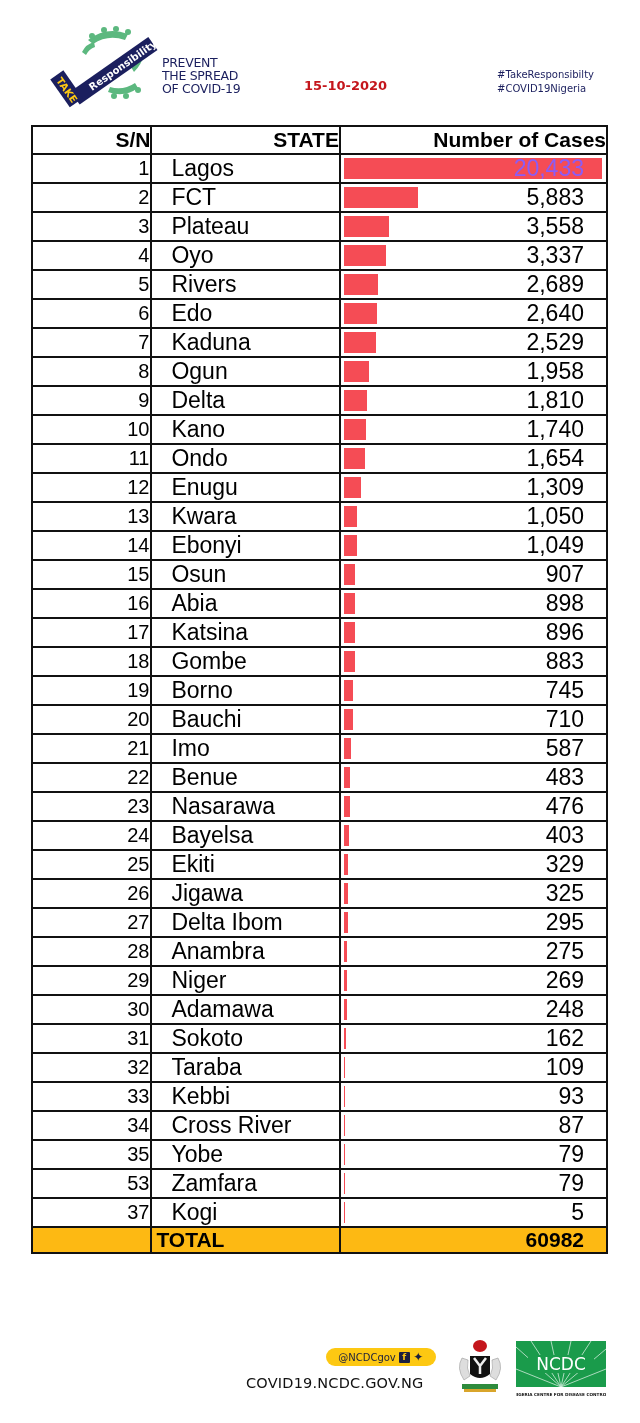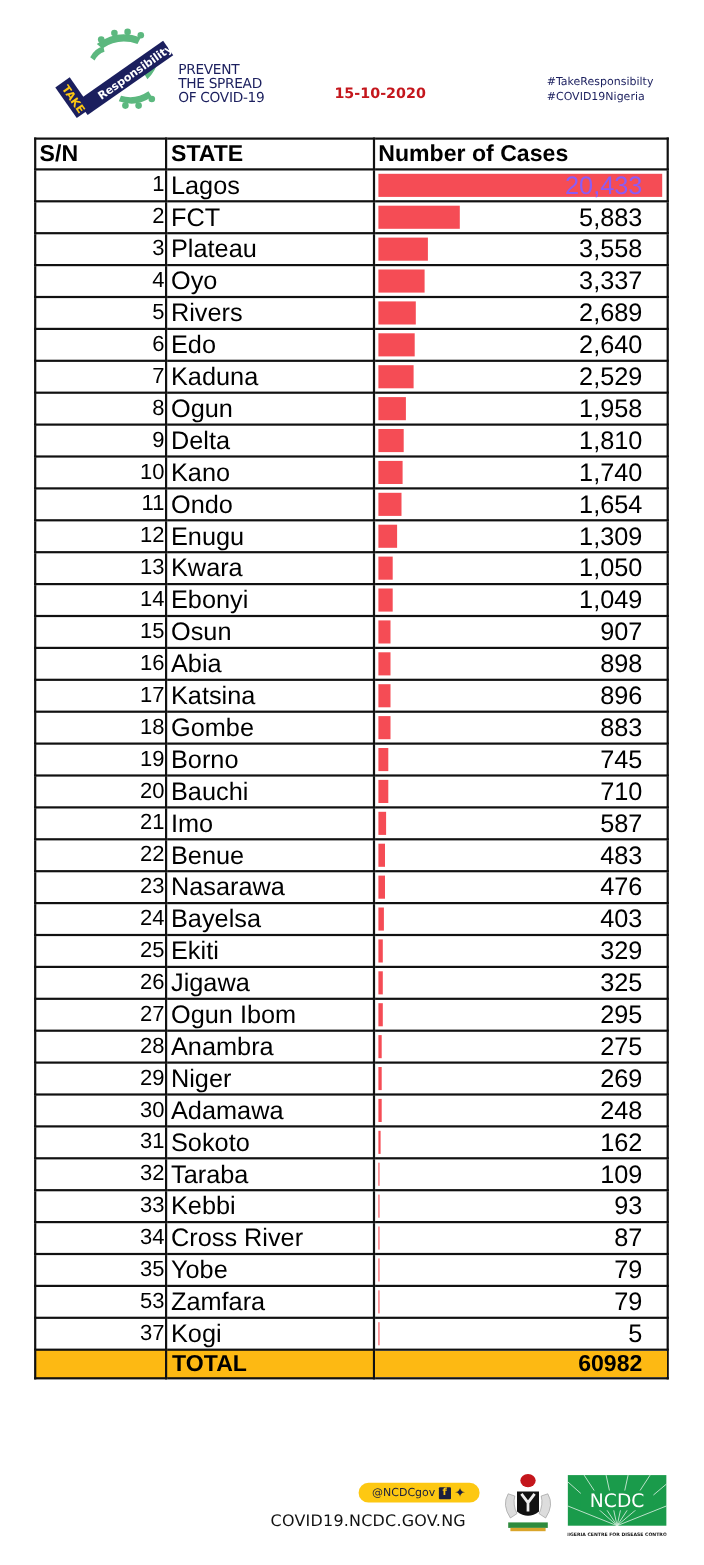--- a/index.html
+++ b/index.html
@@ -4,23 +4,23 @@
 <style>
   html,body{margin:0;padding:0;background:#fff;}
   body{width:640px;height:1423px;position:relative;overflow:hidden;font-family:"Liberation Sans",sans-serif;}
   .header{position:absolute;left:0;top:0;width:640px;height:120px;}
   .logo{position:absolute;left:48px;top:22px;width:115px;height:88px;}
   .tagline{position:absolute;left:162px;top:56px;color:#1b1f5e;font-weight:normal;font-size:12.5px;line-height:13px;font-family:"DejaVu Sans",sans-serif;letter-spacing:-0.3px;}
   .date{position:absolute;left:304px;top:78px;color:#c4161c;font-weight:bold;font-size:13px;font-family:"DejaVu Sans",sans-serif;}
   .hashtags{position:absolute;right:46px;top:68px;color:#1b1f5e;font-size:10px;line-height:13.5px;font-family:"DejaVu Sans",sans-serif;}
   table{position:absolute;left:31px;top:125px;border-collapse:collapse;width:577px;}
   td,th{border:2.5px solid #111;padding:0;height:26.3px;box-sizing:border-box;}
-  th{font-weight:bold;font-size:21px;text-align:left;padding-left:3px;line-height:26px;}
+  th{font-weight:bold;font-size:21px;text-align:right;padding-left:3px;line-height:26px;}
   .c-sn{width:120px;text-align:right;font-size:20px;padding-right:1px;}
-  .c-st{width:189px;font-size:23px;padding-left:3px;text-align:left;}
+  .c-st{width:189px;font-size:23px;padding-left:19px;text-align:left;}
   .c-num{width:268px;position:relative;font-size:23px;text-align:right;padding-right:22px;}
   .bar{position:absolute;left:3px;top:3px;bottom:3px;background:#f54c55;}
   .numtxt{position:relative;z-index:1;}
   .lagos .numtxt{color:#8b5cf6;margin-left:44px;}
   tr.total td{background:#fdb913;font-weight:bold;font-size:21px;}
   tr.total .c-st{padding-left:4px;}
   .footer-pill{position:absolute;left:326px;top:1348px;width:110px;height:18px;border-radius:9px;background:#fdc812;display:flex;align-items:center;justify-content:center;gap:3px;font-size:10px;color:#1b1f3e;font-family:"DejaVu Sans",sans-serif;}
   .ico{display:inline-block;width:11px;height:11px;background:#1b1f3e;color:#fdc812;font-size:9px;line-height:11px;text-align:center;font-weight:bold;border-radius:1px;}
   .site{position:absolute;left:246px;top:1375px;font-weight:normal;font-size:14.5px;color:#111;font-family:"DejaVu Sans",sans-serif;letter-spacing:0.2px;}
   .coat{position:absolute;left:450px;top:1338px;width:60px;height:58px;}
@@ -199,21 +199,21 @@
         <td class="c-st">Ekiti</td>
         <td class="c-num"><span class="bar" style="width:4px"></span><span class="numtxt">329</span></td>
       </tr>
       <tr>
         <td class="c-sn">26</td>
         <td class="c-st">Jigawa</td>
         <td class="c-num"><span class="bar" style="width:4px"></span><span class="numtxt">325</span></td>
       </tr>
       <tr>
         <td class="c-sn">27</td>
-        <td class="c-st">Ogun Ibom</td>
+        <td class="c-st">Delta Ibom</td>
         <td class="c-num"><span class="bar" style="width:4px"></span><span class="numtxt">295</span></td>
       </tr>
       <tr>
         <td class="c-sn">28</td>
         <td class="c-st">Anambra</td>
         <td class="c-num"><span class="bar" style="width:3px"></span><span class="numtxt">275</span></td>
       </tr>
       <tr>
         <td class="c-sn">29</td>
         <td class="c-st">Niger</td>

